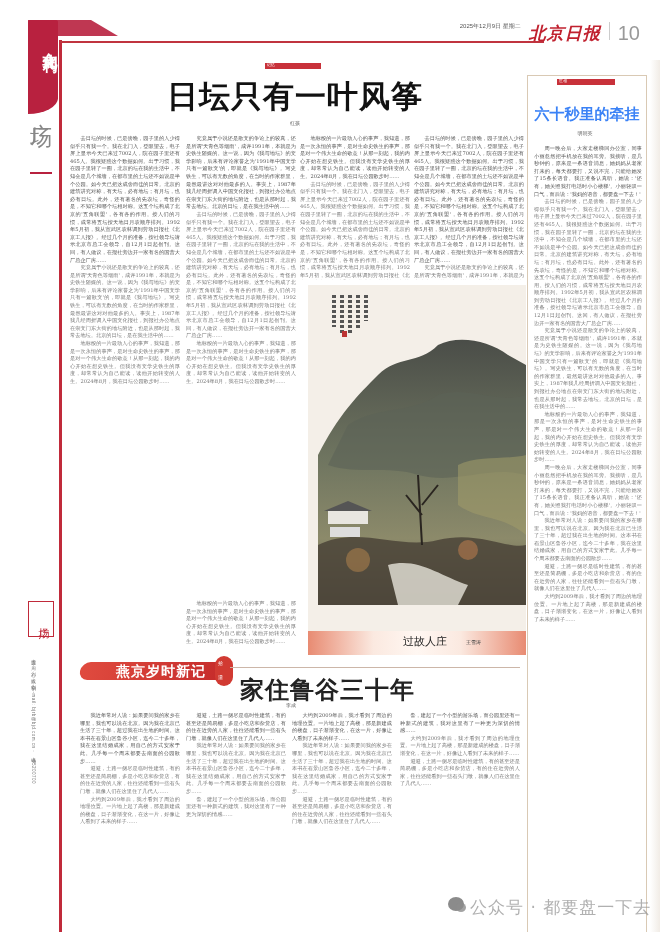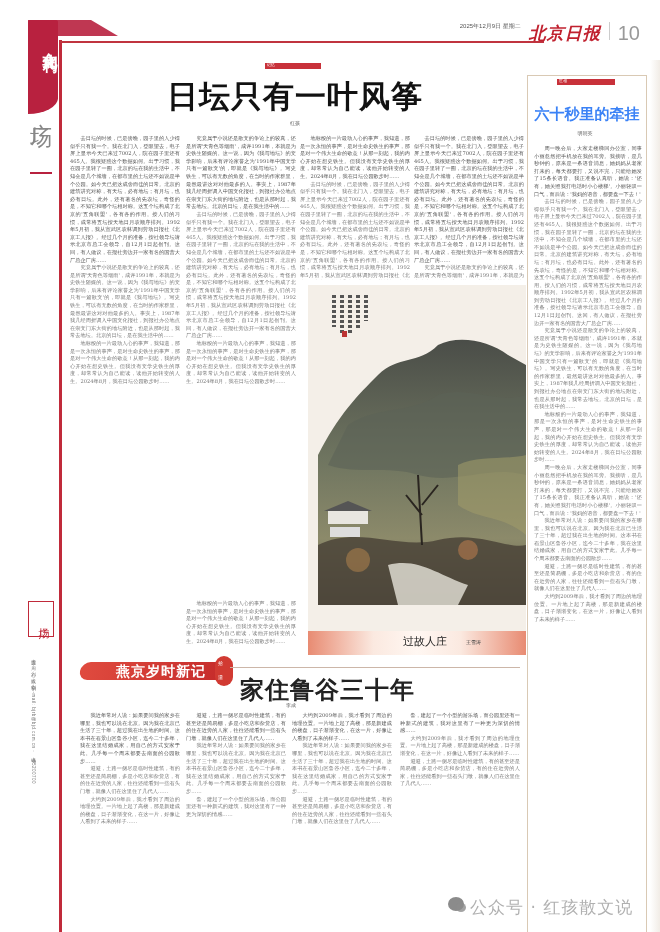--- a/index.html
+++ b/index.html
@@ -199,13 +199,13 @@
   <p class="filler">我近年常对人说：如果要问我的家乡在哪里，我也可以说在北京。因为我在北京已生活了三十年，超过我在出生地的时间。这本书在石景山区鲁谷小区，迄今二十多年，我在这里结婚成家，用自己的方式安家于此。几乎每一个周末都要去南面的公园散步……</p>
   <p class="filler">避避，土路一侧尽是临时性建筑，有的甚至还是简易棚，多是小吃店和杂货店，有的住在近旁的人家，往往还能看到一些石头门墩，就像人们在这里住了几代人……</p>
 </div>
 <div class="col" style="left:400px; top:712px; width:120px; height:215px;">
   <p>鲁，建起了一个小型的游乐场，而公园里还有一种新式的建筑，我对这里有了一种更为深切的情感……</p>
   <p class="filler">大约到2009年后，我才看到了周边的地理位置。一片地上起了高楼，那是新建成的楼盘，日子渐渐变化，在这一片，好像让人看到了未来的样子……</p>
   <p class="filler">避避，土路一侧尽是临时性建筑，有的甚至还是简易棚，多是小吃店和杂货店，有的住在近旁的人家，往往还能看到一些石头门墩，就像人们在这里住了几代人……</p>
 </div>
 
 <div class="wm-icon"></div>
-<div class="watermark" style="left:470px;">公众号 · 红孩散文说</div>
+<div class="watermark" style="left:470px;">公众号 · 都要盘一下去</div>
 
 </body></html>

